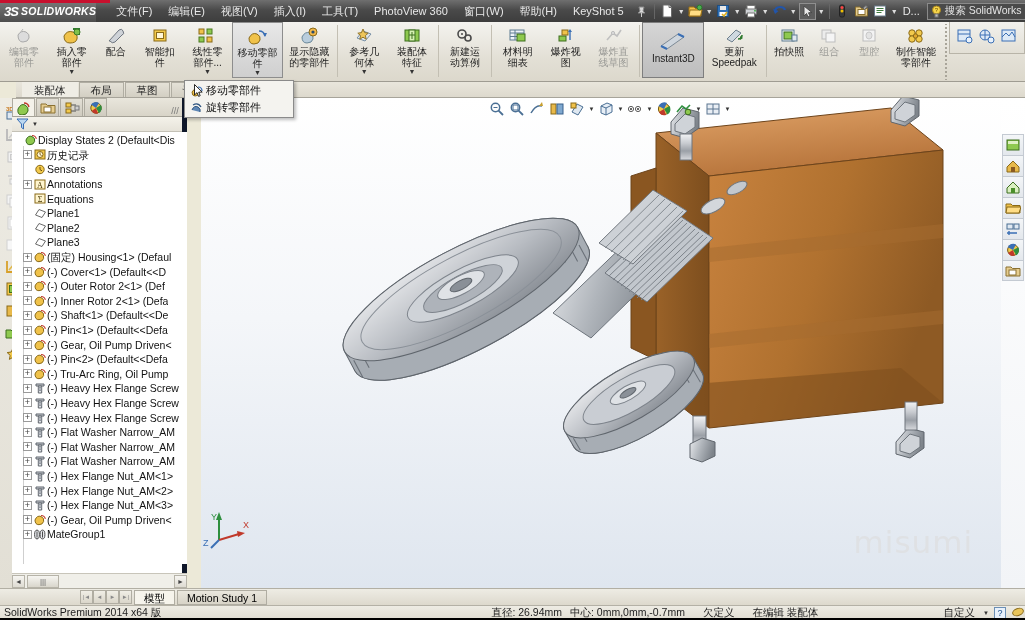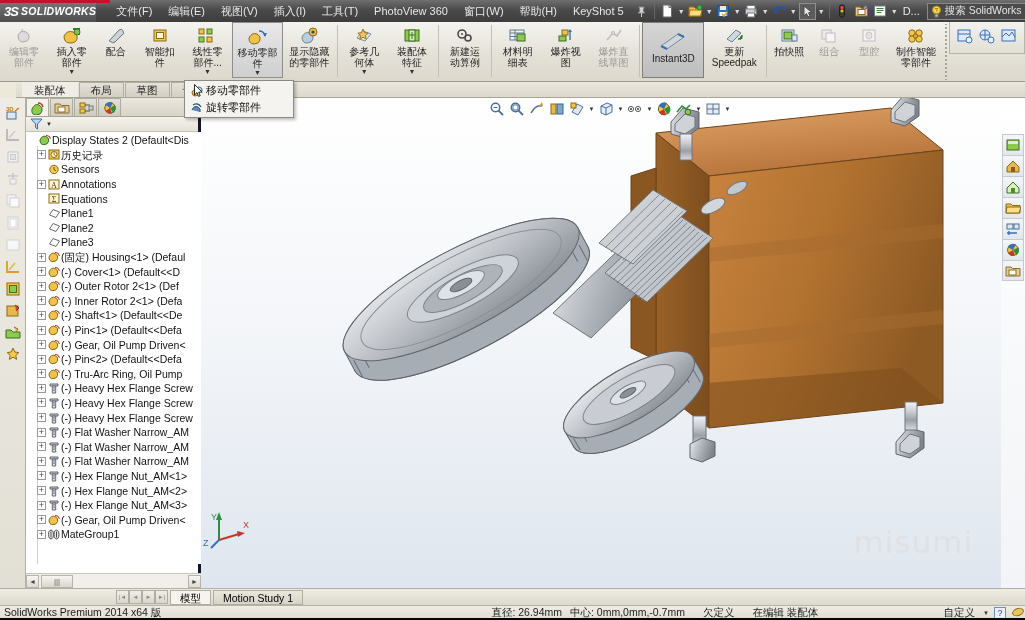--- a/index.html
+++ b/index.html
@@ -108,22 +108,22 @@
   
   .leftcol {
     position:absolute; left:0; top:98px; width:26px; height:490px;
     background:linear-gradient(#eeece4,#e2dfd5); border-right:1px solid #b3b0a5;
     display:flex; flex-direction:column; align-items:center; padding-top:4px;
   }
   .leftcol .li { width:22px; height:22px; display:flex; align-items:center; justify-content:center; }
 
   
   .treepanel {
-    position:absolute; left:26px; top:98px; width:175px; height:490px;
-    background:#fff; border-right:3px solid #0f172a;
+    position:absolute; left:12px; top:98px; width:175px; height:490px;
+    background:#fff; border-right:5px solid #0f172a;
   }
   .tree-tabs {
     height:19px; display:flex; align-items:flex-end;
     background:linear-gradient(#e9e6dc,#d8d4c8); border-bottom:1px solid #a5a298;
   }
   .tree-tabs .tt {
     width:23px; height:18px; display:flex; align-items:center; justify-content:center;
     border:1px solid #aeaba0; border-bottom:none; margin-right:1px;
     background:linear-gradient(#e3e0d6,#cfcbbf);
   }
@@ -182,21 +182,21 @@
     width:22px; height:21px; margin:0 auto; display:flex; align-items:center; justify-content:center;
     border:1px solid #c4cad2; border-bottom:none; background:linear-gradient(#f4f6f8,#e3e7ec);
   }
   .rightbar .rb:last-child { border-bottom:1px solid #c4cad2; }
   .rb-group { margin-top:36px; }
 
   
   .bottomtabs {
     position:absolute; left:0; top:588px; width:1025px; height:17px;
     background:linear-gradient(#eeece4,#ddd9cd); border-top:1px solid #b2afa4;
-    display:flex; align-items:center; padding-left:116px;
+    display:flex; align-items:center; padding-left:80px;
   }
   .navbtns { display:flex; }
   .navbtns .nb {
     width:13px; height:14px; border:1px solid #b0ada2; background:linear-gradient(#f0eee6,#dad6ca);
     display:flex; align-items:center; justify-content:center; font-size:6px; color:#8a8a8a;
   }
   .btab {
     height:15px; line-height:14px; padding:0 9px; font-size:10.5px;
     border:1px solid #b0ada2; background:linear-gradient(#eae7dd,#d7d3c7); margin-left:2px;
   }

